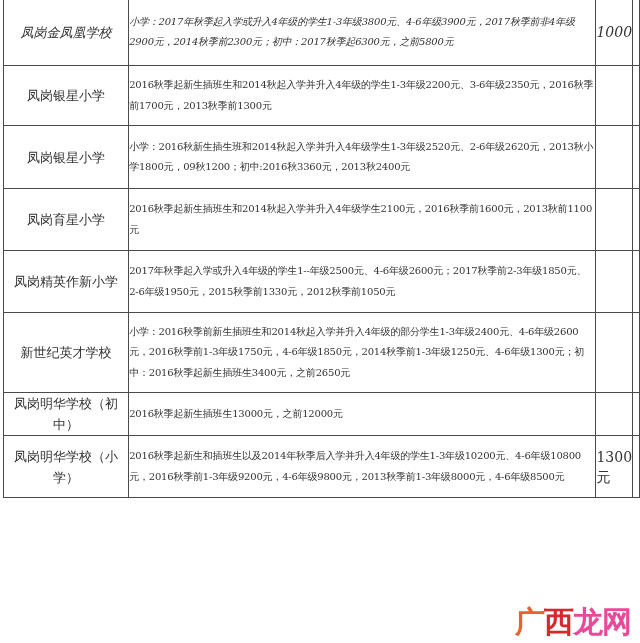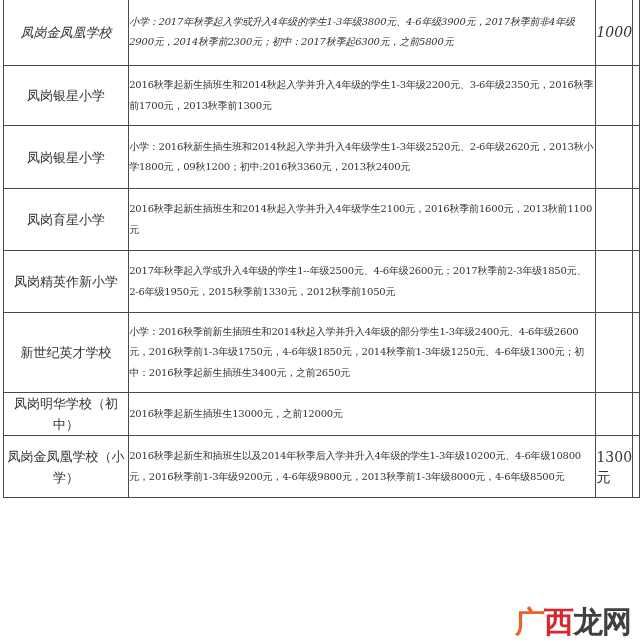--- a/index.html
+++ b/index.html
@@ -16,21 +16,21 @@
     .c-fee { width: 34px; font-size: 14px; text-align: left; line-height: 20px; }
     .c-end { width: 6px; }
     .watermark {
       position: absolute; left: 515px; top: 602px;
       font-family: "DejaVu Sans", "Liberation Sans", sans-serif;
       font-size: 30px; font-weight: bold; letter-spacing: -1px;
       pointer-events: none;
     }
     .wm-a { color: #e8622a; }
     .wm-b { color: #d7282d; }
-    .wm-c { color: #404040; font-family: Liberation Mono, monospace; }
+    .wm-c { color: #ec4899; font-family: Liberation Mono, monospace; }
   </style>
 </head>
 <body>
 
 <table class="tbl">
   <tbody id="tbody">
       <tr style="height: 67px; font-style: italic;">
         <td class="c-name">凤岗金凤凰学校</td>
         <td class="c-desc">小学：2017年秋季起入学或升入4年级的学生1-3年级3800元、4-6年级3900元，2017秋季前非4年级2900元，2014秋季前2300元；初中：2017秋季起6300元，之前5800元</td>
         <td class="c-fee">1000</td>
@@ -66,21 +66,21 @@
         <td class="c-fee"></td>
         <td class="c-end"></td>
       </tr>
       <tr style="height: 42px;">
         <td class="c-name">凤岗明华学校（初中）</td>
         <td class="c-desc">2016秋季起新生插班生13000元，之前12000元</td>
         <td class="c-fee"></td>
         <td class="c-end"></td>
       </tr>
       <tr style="height: 62px;">
-        <td class="c-name">凤岗金凤凰学校（小学）</td>
+        <td class="c-name">凤岗明华学校（小学）</td>
         <td class="c-desc">2016秋季起新生和插班生以及2014年秋季后入学并升入4年级的学生1-3年级10200元、4-6年级10800元，2016秋季前1-3年级9200元，4-6年级9800元，2013秋季前1-3年级8000元，4-6年级8500元</td>
         <td class="c-fee">1300元</td>
         <td class="c-end"></td>
       </tr>
     </tbody>
 </table>
 
 <div class="watermark">
   <span class="wm-a">广</span><span class="wm-b">西</span><span class="wm-c">龙网</span>
 </div>

